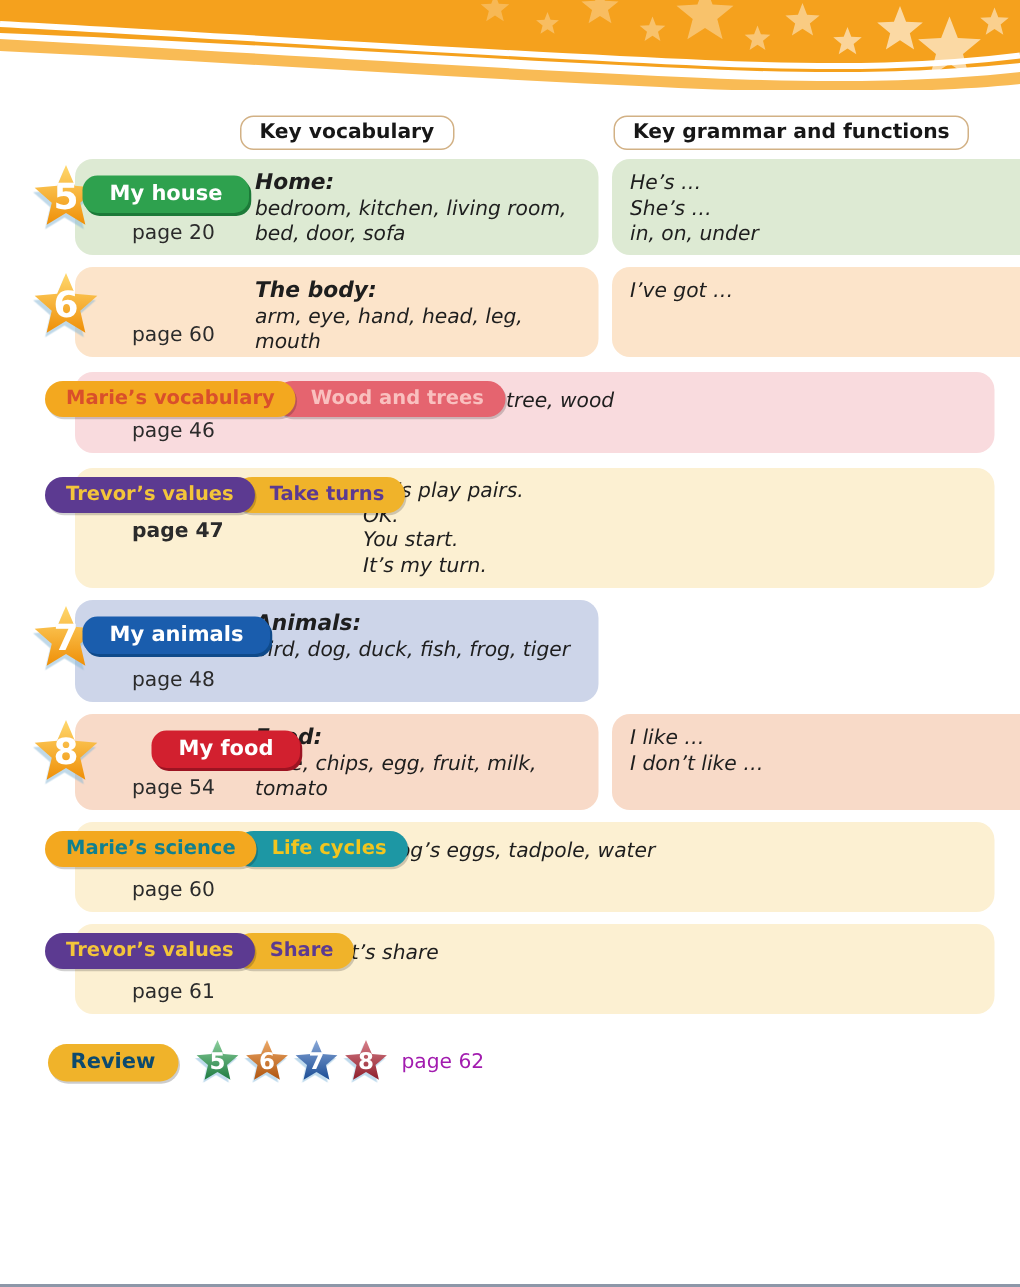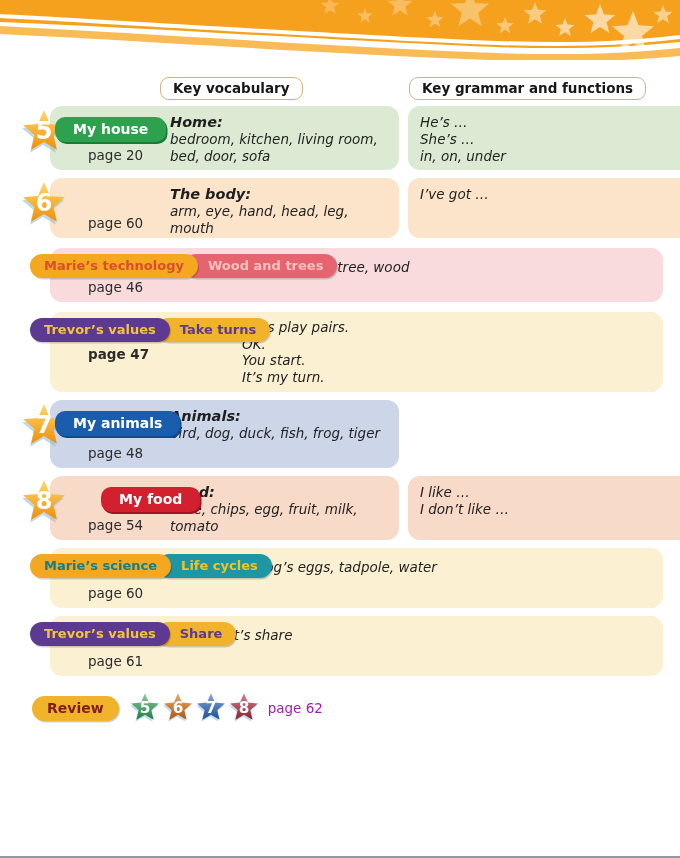--- a/index.html
+++ b/index.html
@@ -60,21 +60,21 @@
   .pagenum{position:absolute;left:38px;bottom:7px;font-size:13.5px;color:#2b2b2b;}
 
   .vocab{position:absolute;left:120px;top:8px;right:8px;font-style:italic;font-size:13.5px;line-height:17px;color:#1e1e1e;}
   .vtitle{display:block;font-weight:bold;font-size:14.5px;}
   .gtext{position:absolute;left:12px;top:8px;right:8px;font-style:italic;font-size:13.5px;line-height:17px;color:#1e1e1e;}
   .ftext{position:absolute;font-style:italic;font-size:13.5px;line-height:16.5px;color:#1e1e1e;}
   .ml{white-space:pre-line;}
 
   
   .review{position:absolute;left:32px;top:690px;height:36px;display:flex;align-items:center;}
-  .review-pill{background:#f0b32a;color:#7f1d1d;font-weight:bold;font-size:14px;border-radius:13px;
+  .review-pill{background:#f0b32a;color:#0c4a6e;font-weight:bold;font-size:14px;border-radius:13px;
                padding:4px 15px 5px;box-shadow:1px 1.5px 0 rgba(0,0,0,.2);margin-right:10px;}
   .rstar{margin-right:1px;filter:drop-shadow(-1px 2px 0 rgba(150,195,225,.6));}
   .review-page{font-size:13.5px;color:#a21caf;margin-left:7px;}
 </style>
 </head>
 <body>
 
 <div class="page">
 
   <svg width="0" height="0" style="position:absolute" aria-hidden="true">
@@ -162,21 +162,21 @@
       <use href="#star5" fill="url(#goldG)"></use>
       <text class="starnum" x="24" y="31">6</text>
     </svg>
     <div class="pagenum">page 60</div>
   </div>
 
   <div class="row" style="top:248px;height:54px;">
     <div class="blk full bg-pink"></div>
     <div class="featpills">
       <div class="fpill first p-gold t-redorange">
-        <span>Marie’s technology</span>
+        <span>Marie’s vocabulary</span>
       </div>
       <div class="fpill second p-rose t-lightpink">
         <span>Wood and trees</span>
       </div>
     </div>
     <div class="ftext" style="left:238px;top:11px;">house, tree, wood</div>
     <div class="pagenum">page 46</div>
   </div>
 
   <div class="row" style="top:312px;height:80px;">

